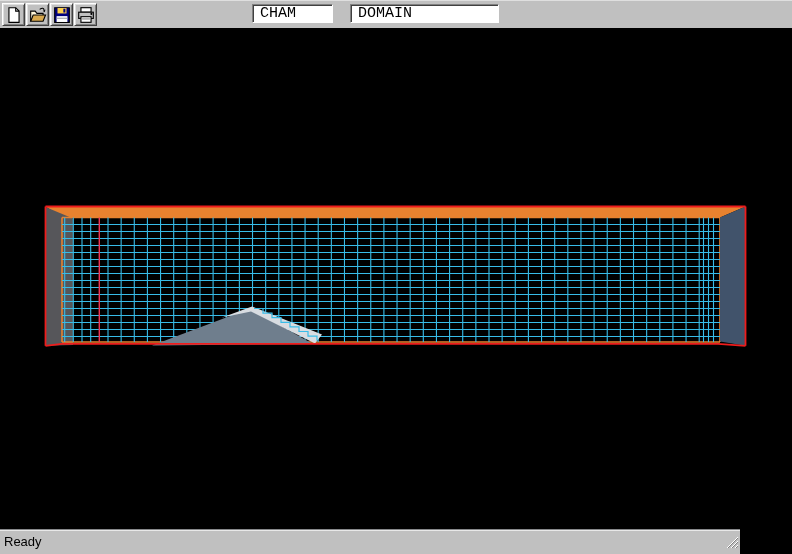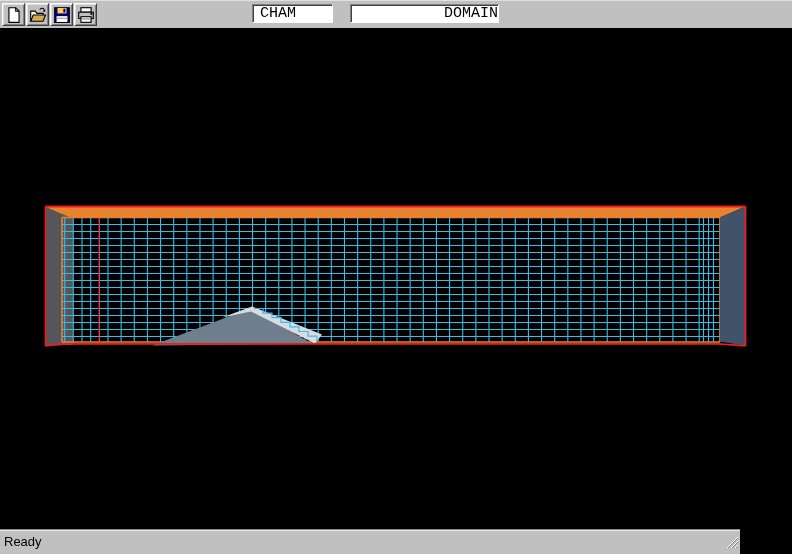--- a/index.html
+++ b/index.html
@@ -85,21 +85,21 @@
         <rect x="3.5" y="1.5" width="9" height="4" fill="#ffffff" stroke="#000" stroke-width="1"></rect>
         <rect x="1.5" y="5.5" width="13" height="5.5" fill="#c0c0c0" stroke="#000" stroke-width="1"></rect>
         <rect x="3.5" y="9.5" width="9" height="5" fill="#ffffff" stroke="#000" stroke-width="1"></rect>
         <line x1="4.5" y1="11.5" x2="11.5" y2="11.5" stroke="#808080" stroke-width="1"></line>
         <circle cx="12.8" cy="7" r="0.9" fill="#000"></circle>
       </svg>
     </span>
   </button>
 
   <input class="tb-field" style="left: 252px; width: 81px;" readonly="" value="CHAM">
-  <input class="tb-field" style="left: 350px; width: 149px; text-align: right;" readonly="" value="DOMAIN">
+  <input class="tb-field" style="left: 350px; width: 149px;" readonly="" value="DOMAIN">
 </div>
 
 <div class="viewport">
   <svg id="scene" width="792" height="501" viewBox="0 28 792 501">
       <g>
         <polygon points="45.5,206.5 745.5,206.5 720,217.5 62,217.5" fill="#e8822f"></polygon>
         <polygon points="45.5,207 73,218.5 73,345 45.5,345.8" fill="#56565a"></polygon>
       </g>
       <g>
         <line x1="62" y1="217.5" x2="720" y2="217.5" stroke="#e8822f" stroke-width="1.6"></line>

